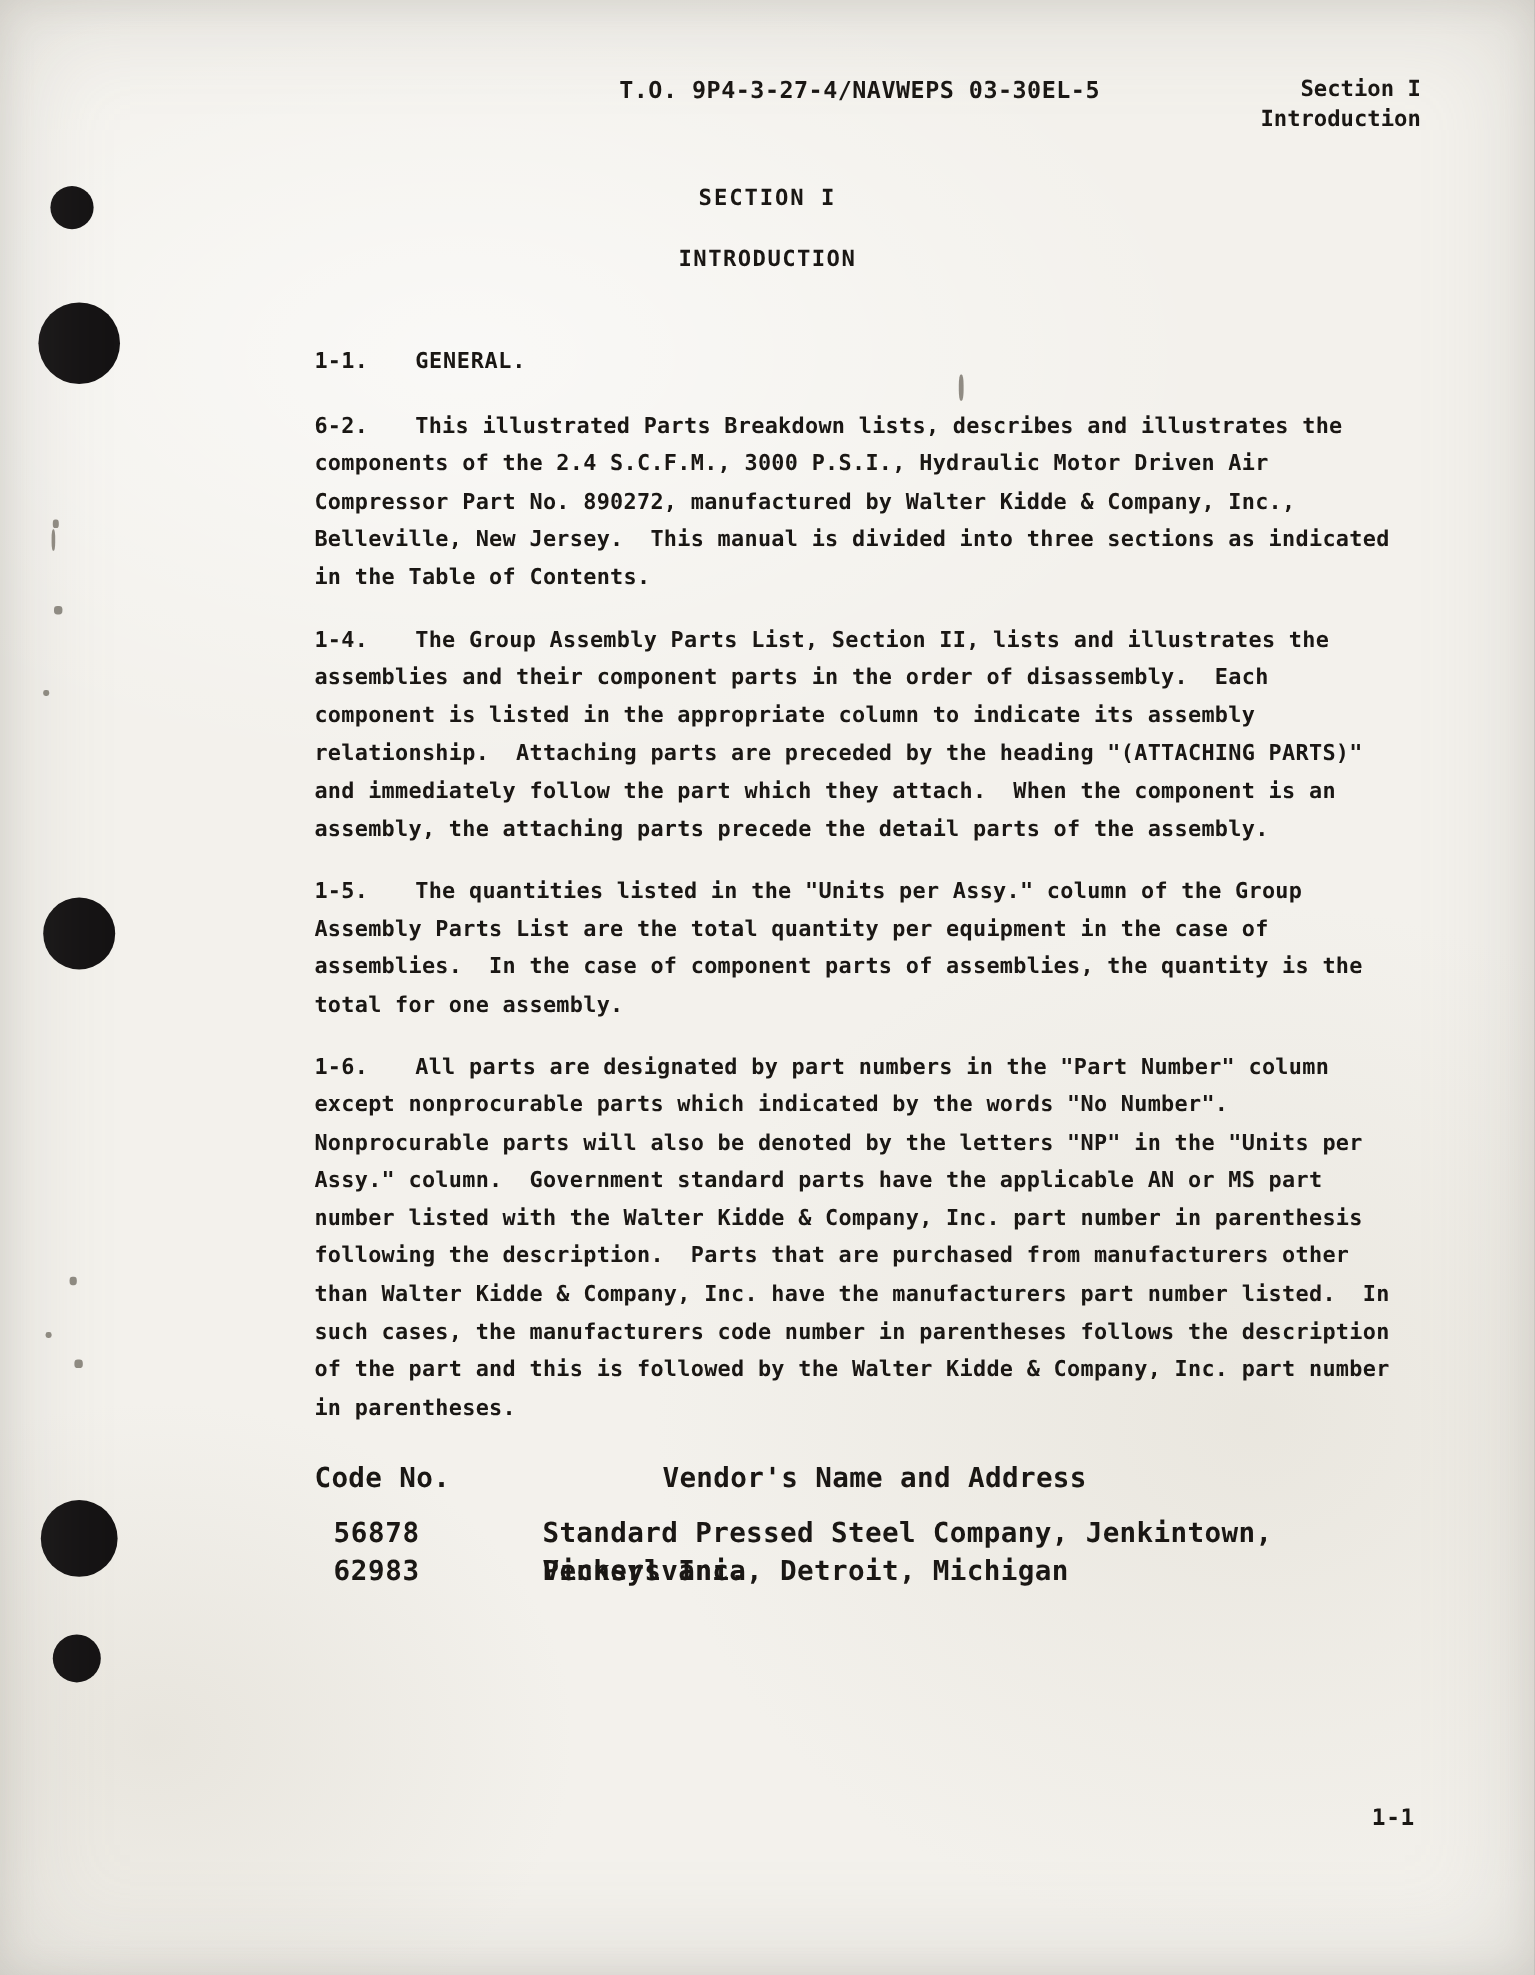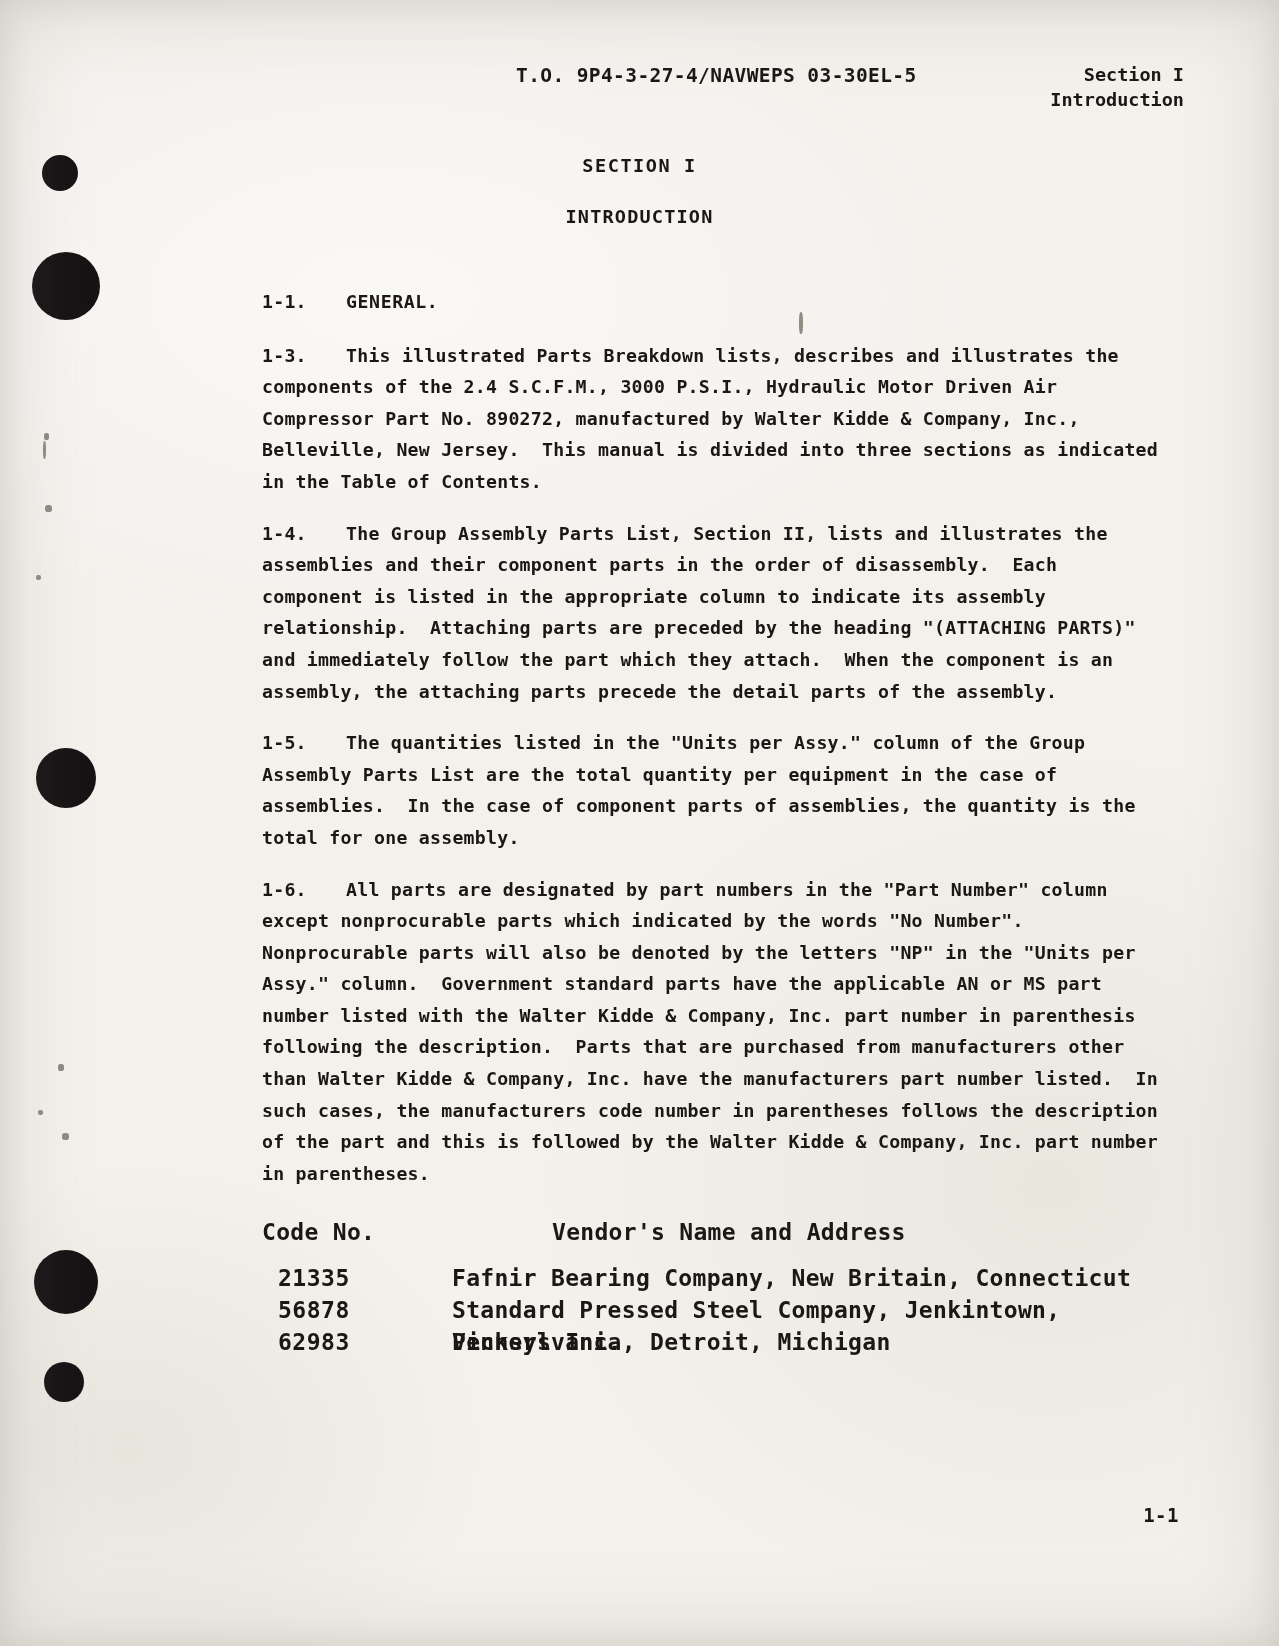--- a/index.html
+++ b/index.html
@@ -203,36 +203,32 @@
   </div>
 
   <div class="title-block">
     <div class="sec">SECTION I</div>
     <div class="intro">INTRODUCTION</div>
   </div>
 
   <div class="body-col">
     <div id="paragraphs">
         <div class="para heading"><span class="num">1-1.</span><span class="head-text">GENERAL.</span></div>
-        <div class="para"><span class="num">1-3.</span><span>This illustrated Parts Breakdown lists, describes and illustrates the components of the 2.4 S.C.F.M., 3000 P.S.I., Hydraulic Motor Driven Air Compressor Part No. 890272, manufactured by Walter Kidde &amp; Company, Inc., Belleville, New Jersey.  This manual is divided into three sections as indicated in the Table of Contents.</span></div>
+        <div class="para"><span class="num">6-2.</span><span>This illustrated Parts Breakdown lists, describes and illustrates the components of the 2.4 S.C.F.M., 3000 P.S.I., Hydraulic Motor Driven Air Compressor Part No. 890272, manufactured by Walter Kidde &amp; Company, Inc., Belleville, New Jersey.  This manual is divided into three sections as indicated in the Table of Contents.</span></div>
         <div class="para"><span class="num">1-4.</span><span>The Group Assembly Parts List, Section II, lists and illustrates the assemblies and their component parts in the order of disassembly.  Each component is listed in the appropriate column to indicate its assembly relationship.  Attaching parts are preceded by the heading "(ATTACHING PARTS)" and immediately follow the part which they attach.  When the component is an assembly, the attaching parts precede the detail parts of the assembly.</span></div>
         <div class="para"><span class="num">1-5.</span><span>The quantities listed in the "Units per Assy." column of the Group Assembly Parts List are the total quantity per equipment in the case of assemblies.  In the case of component parts of assemblies, the quantity is the total for one assembly.</span></div>
         <div class="para"><span class="num">1-6.</span><span>All parts are designated by part numbers in the "Part Number" column except nonprocurable parts which indicated by the words "No Number".  Nonprocurable parts will also be denoted by the letters "NP" in the "Units per Assy." column.  Government standard parts have the applicable AN or MS part number listed with the Walter Kidde &amp; Company, Inc. part number in parenthesis following the description.  Parts that are purchased from manufacturers other than Walter Kidde &amp; Company, Inc. have the manufacturers part number listed.  In such cases, the manufacturers code number in parentheses follows the description of the part and this is followed by the Walter Kidde &amp; Company, Inc. part number in parentheses.</span></div>
       </div>
 
     <div class="vendor-block">
       <div class="vendor-head">
         <span class="col-code">Code No.</span>
         <span class="col-name">Vendor's Name and Address</span>
       </div>
       <div id="vendor-rows">
-          <div class="vendor-row">
-            <span class="v-code">21335</span>
-            <span class="v-name">Fafnir Bearing Company, New Britain, Connecticut</span>
-          </div>
           <div class="vendor-row">
             <span class="v-code">56878</span>
             <span class="v-name">Standard Pressed Steel Company, Jenkintown, Pennsylvania</span>
           </div>
           <div class="vendor-row">
             <span class="v-code">62983</span>
             <span class="v-name">Vickers Inc., Detroit, Michigan</span>
           </div>
         </div>
     </div>

